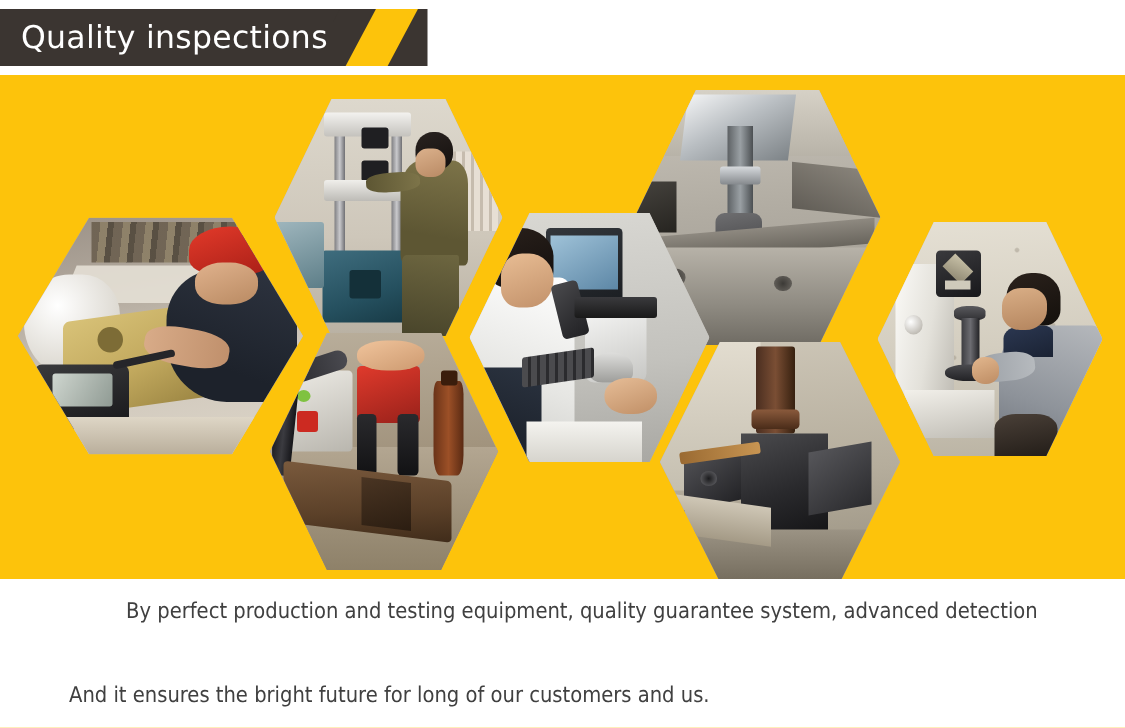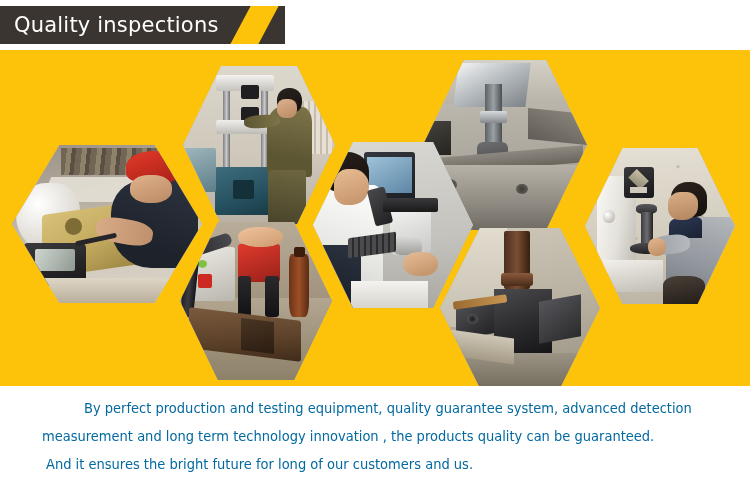--- a/index.html
+++ b/index.html
@@ -51,21 +51,21 @@
   }
   .hex .art{position:absolute;left:0;top:0;width:100%;height:100%;}
 
   
   .caption{
     position:absolute;left:0;top:386px;width:750px;height:99px;
     background:#ffffff;
     padding:0;
   }
   .cap-line{
-    color:#0369a1;
+    color:#404040;
     font-size:14.5px;
     font-family:"DejaVu Sans Condensed","DejaVu Sans", sans-serif;
     white-space:nowrap;
     position:absolute;
   }
   .cap-line.l1{left:84px;top:14px;}
   .cap-line.l2{left:42px;top:42px;}
   .cap-line.l3{left:46px;top:70px;}
 
   
@@ -401,17 +401,16 @@
       <div class="q" style="left:42%;top:58%;width:12%;height:11%;
            background:linear-gradient(160deg,#e2b78e,#bd8c63);border-radius:46%;"></div>
 
       <div class="q" style="left:52%;top:82%;width:28%;height:18%;
            background:linear-gradient(170deg,#4a4038,#231d18);border-radius:34% 34% 0 0;"></div>
     </div>
   </div>
 
   <div class="caption">
     <div class="cap-line l1">By perfect production and testing equipment, quality guarantee system, advanced detection</div>
-    <div class="cap-line l2">measurement and long term technology innovation , the products quality can be guaranteed.</div>
     <div class="cap-line l3">And it ensures the bright future for long of our customers and us.</div>
   </div>
 
 </div>
 
 </body></html>

